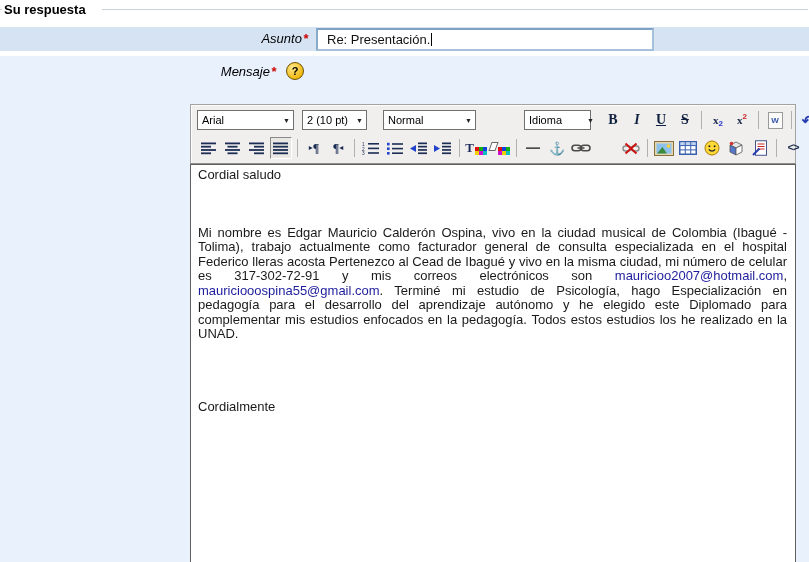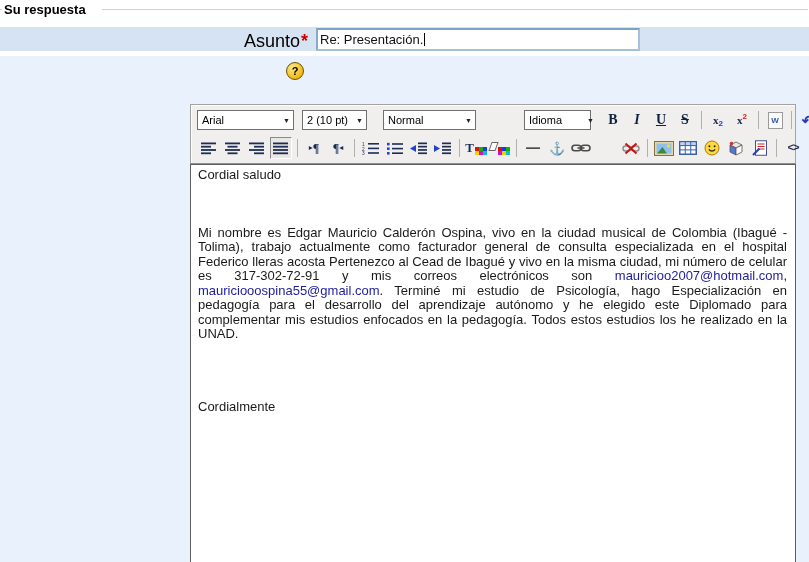--- a/index.html
+++ b/index.html
@@ -7,28 +7,28 @@
     width:809px;height:562px;position:relative;overflow:hidden;
     background:#ffffff;font-family:"Liberation Sans",sans-serif;color:#111;
   }
   
   .legend{position:absolute;left:4px;top:2px;font-size:13px;font-weight:bold;color:#000;}
   .legend-line{position:absolute;top:9px;left:102px;right:1px;height:1px;background:#c9d2de;}
   .legend-nub{position:absolute;top:9px;left:0;width:2px;height:1px;background:#c9d2de;}
   
   .band1{position:absolute;top:27px;left:0;width:809px;height:24px;background:#d6e3f3;}
   .band2{position:absolute;top:56px;left:0;width:809px;height:506px;background:#e8f1fc;}
-  .flabel{position:absolute;font-size:18px;color:#000;text-align:right;}
+  .flabel{position:absolute;font-size:13px;color:#000;text-align:right;font-style:italic;}
   .subject-lbl{top:4px;left:0;width:308px;}
   .message-lbl{top:8px;left:0;width:276px;}
   .req{color:#cc0000;font-weight:bold;margin-left:1px;}
   .subject-input{
     position:absolute;left:316px;top:1px;width:316px;height:15px;background:#fff;
     border:2px solid #a5c0da;border-top-color:#7da2c4;border-left-color:#88abc9;
-    padding:2px 2px;font-size:13px;display:flex;align-items:center;white-space:pre;
+    padding:2px 9px;font-size:13px;display:flex;align-items:center;white-space:pre;
   }
   .caret{display:inline-block;width:1px;height:13px;background:#000;margin-left:1px;}
   .help{
     position:absolute;left:286px;top:6px;width:16px;height:16px;border-radius:50%;
     background:radial-gradient(circle at 35% 30%, #ffe98a, #f0b60a 75%);
     border:1px solid #6d5200;color:#000;font-size:11px;font-weight:bold;
     display:flex;align-items:center;justify-content:center;
   }
   
   .editor{position:absolute;left:190px;top:48px;width:606px;}
@@ -98,20 +98,21 @@
   <span class="legend">Su respuesta</span>
   <div class="legend-nub"></div>
   <div class="legend-line"></div>
 
   <div class="band1">
     <div class="flabel subject-lbl"><span>Asunto</span><span class="req">*</span></div>
     <div class="subject-input"><span>Re: Presentación.</span><span class="caret"></span></div>
   </div>
 
   <div class="band2">
+    <div class="flabel message-lbl"><span>Mensaje</span><span class="req">*</span></div>
     <div class="help">?</div>
 
     <div class="editor">
       <div class="toolbar">
 
         <div class="trow">
           <div class="sel w-font">
             <span>Arial</span>
             <span class="sel-arrow">▼</span>
           </div>

